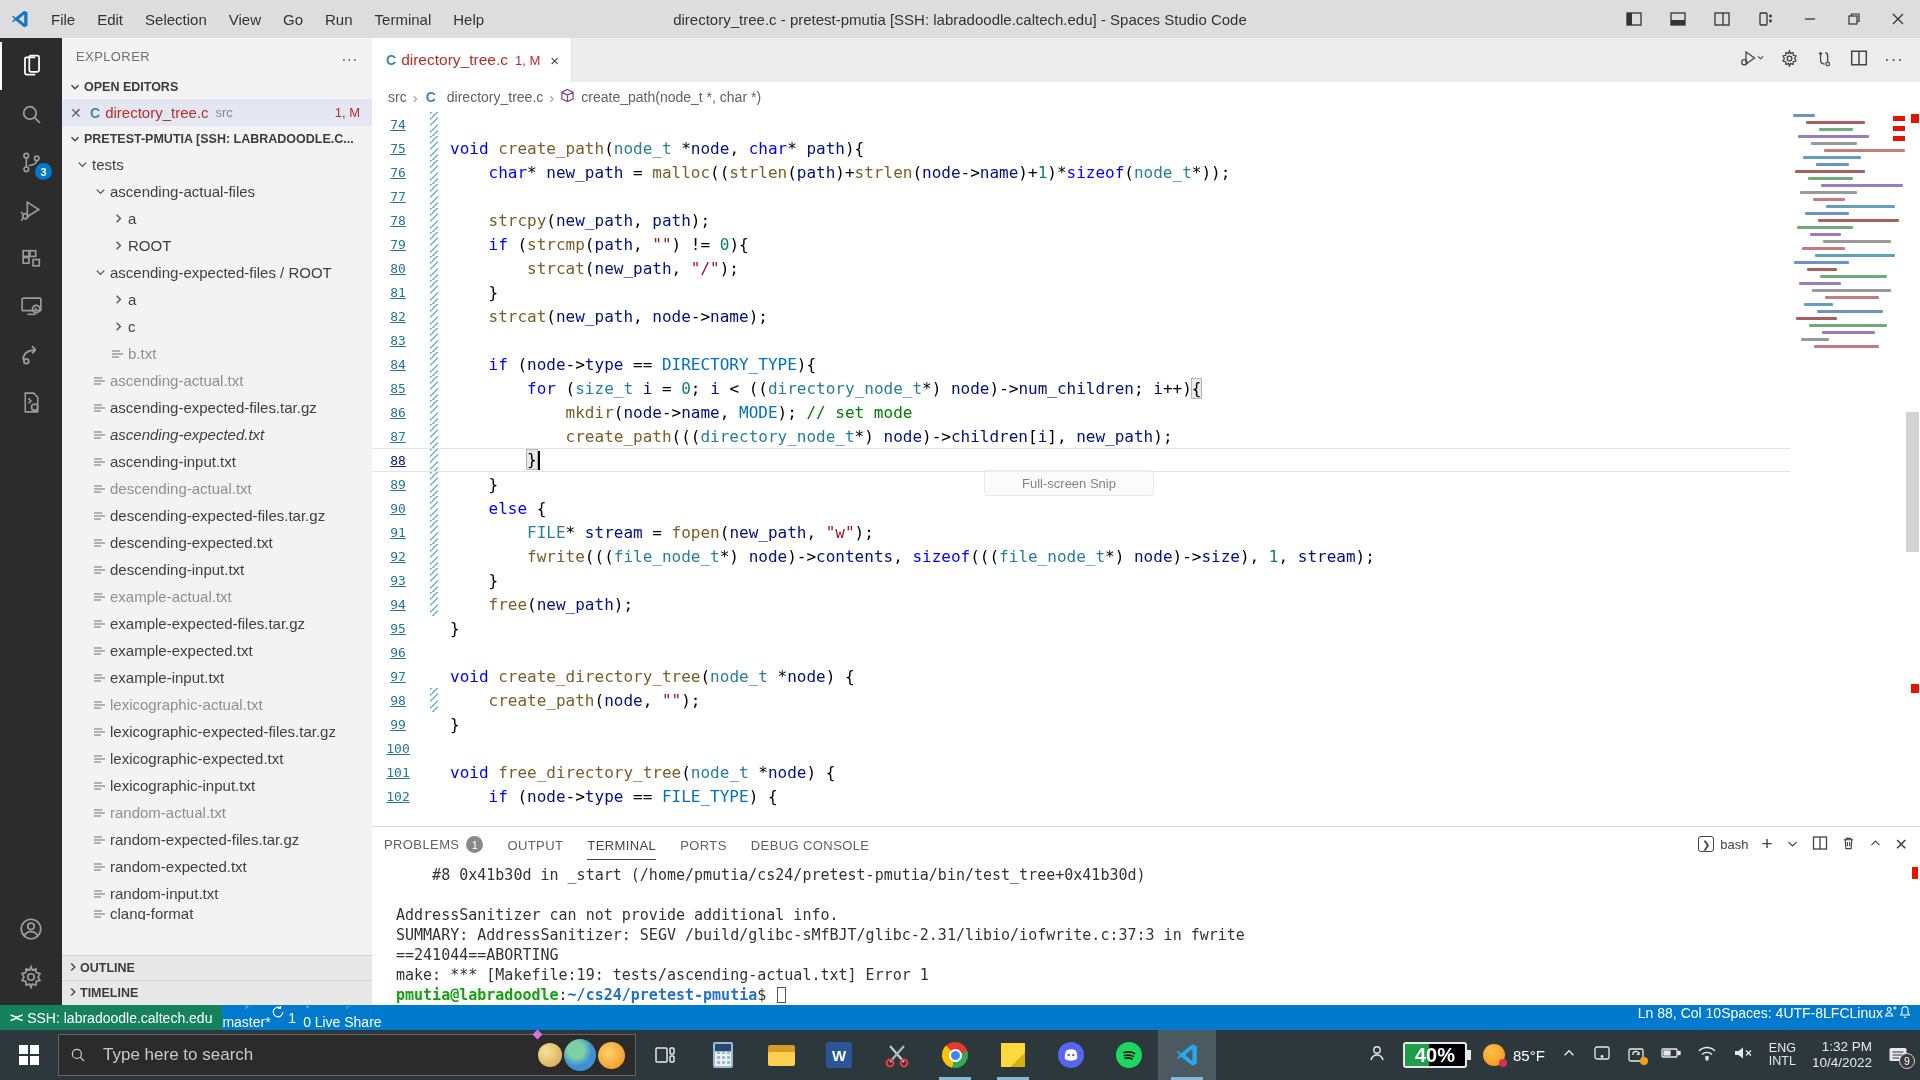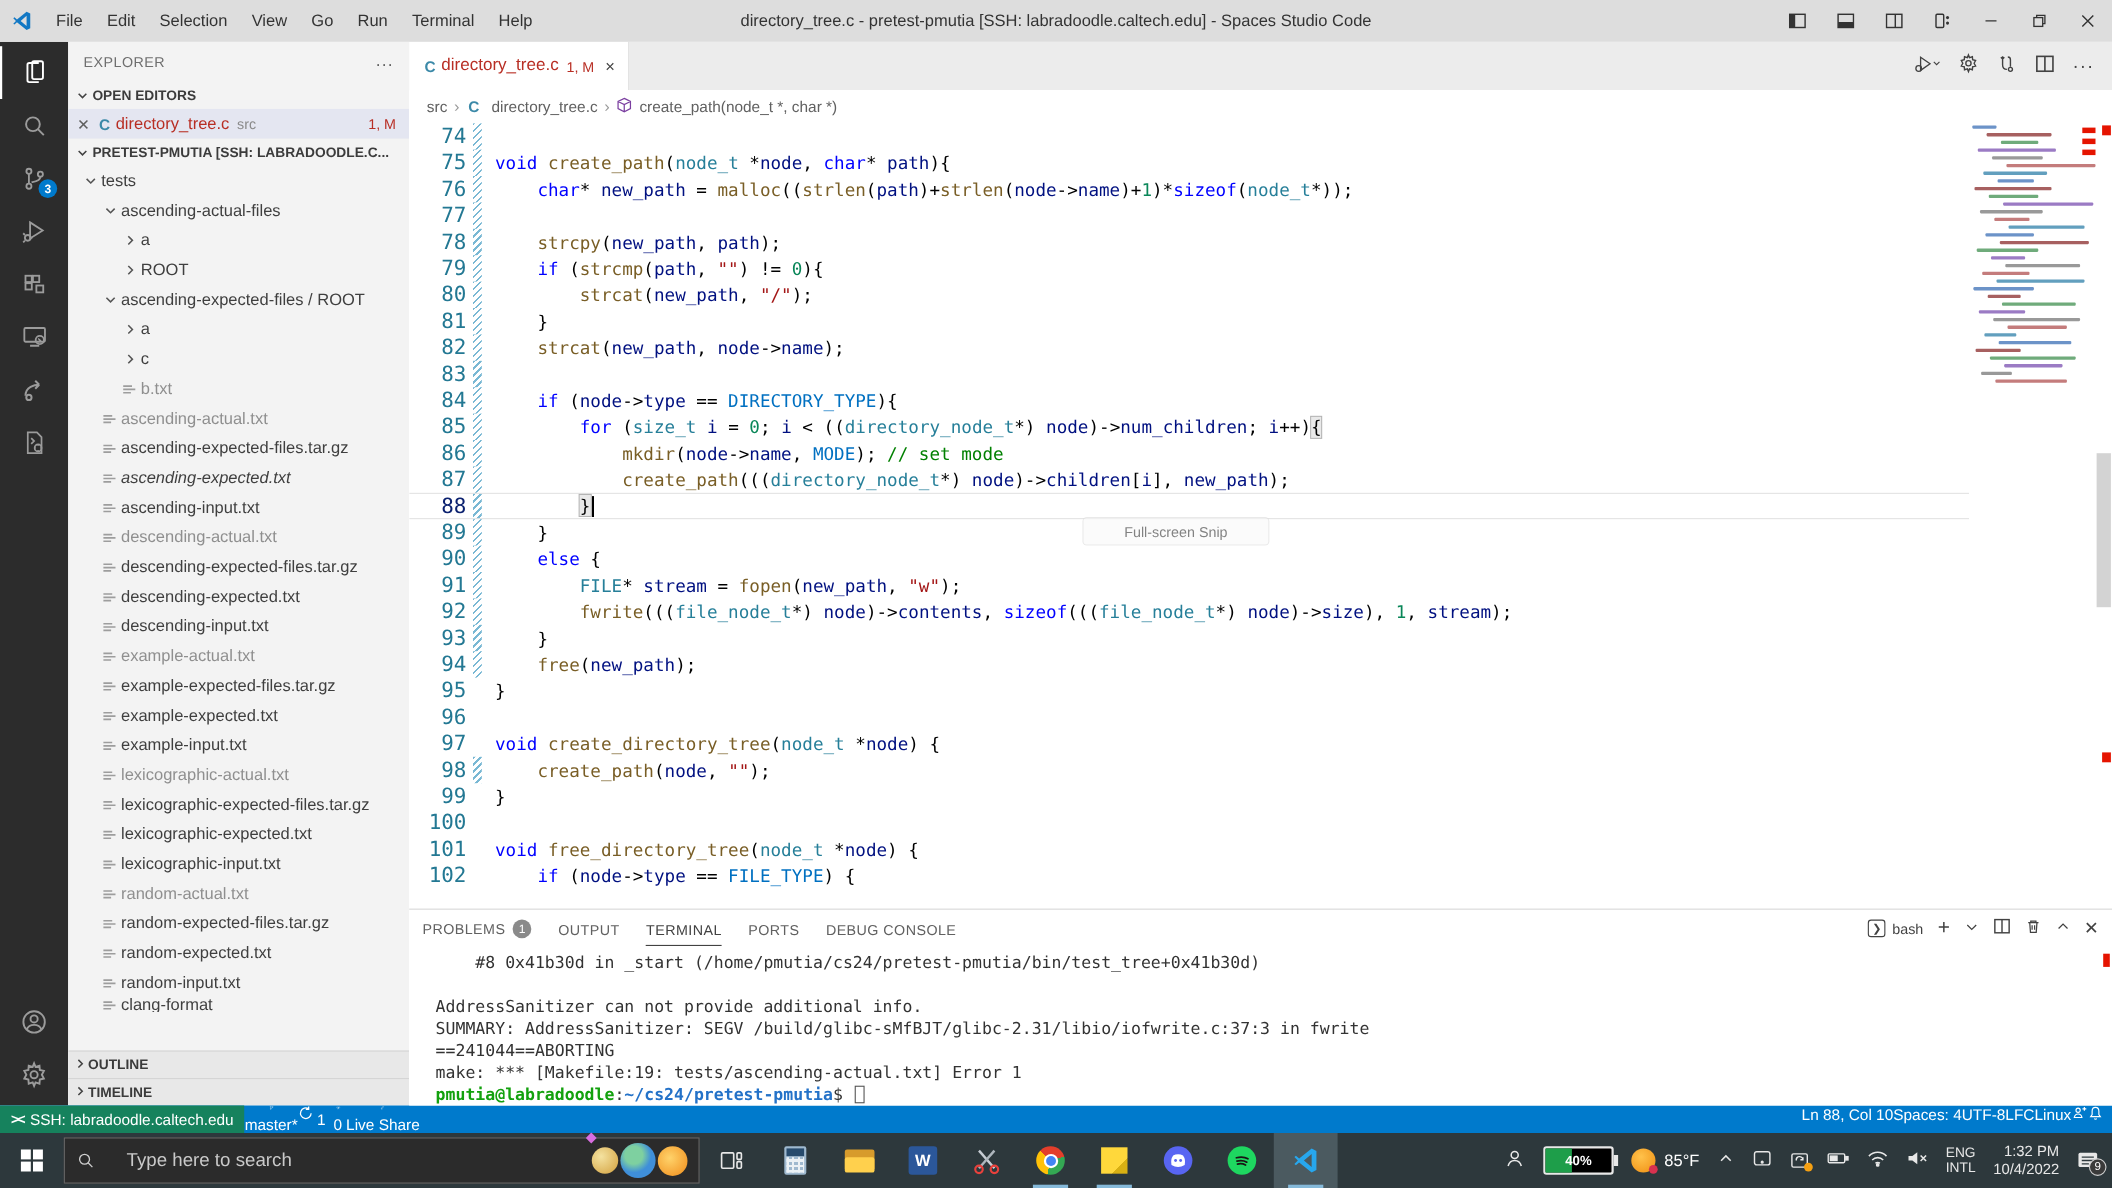--- a/index.html
+++ b/index.html
@@ -52,21 +52,21 @@
   .tab-badge { color:#b82e24; font-size:13px; margin-right:10px; }
   .tab-close { color:#424242; font-size:15px; }
   .editor-actions { margin-left:auto; display:flex; align-items:center; gap:16px; padding-right:16px; color:#424242; }
   .breadcrumb { height:30px; background:#fff; display:flex; align-items:center; padding-left:16px; font-size:14px; color:#616161; gap:6px; flex:0 0 auto; }
   .bc-sep { color:#9a9a9a; font-size:15px; }
 
   .editor { flex:1 1 auto; position:relative; overflow:hidden; background:#fff; font-family:"DejaVu Sans Mono", monospace; font-size:16px; }
   #code { position:absolute; inset:0 130px 0 0; }
   .code-line { height:24px; display:flex; align-items:center; white-space:pre; position:relative; }
   .code-line.current { border-top:1px solid #e3e3e3; border-bottom:1px solid #e3e3e3; }
-  .ln { width:52px; text-align:right; color:#237893; font-size:19px; flex:0 0 auto; }
+  .ln { width:52px; text-align:center; color:#237893; font-size:13px; flex:0 0 auto;text-decoration:underline; }
   .code-line.current .ln { color:#0b216f; }
   .mod { width:8px; height:100%; margin-left:6px; flex:0 0 auto; }
   .mod.on { background:repeating-linear-gradient(135deg,#79b8d4 0 1.5px,transparent 1.5px 4.5px); }
   .ctext { margin-left:12px; }
   .tk-k{color:#0000ff}.tk-t{color:#267f99}.tk-f{color:#795e26}.tk-v{color:#001080}
   .tk-s{color:#a31515}.tk-n{color:#098658}.tk-c{color:#008000}.tk-o{color:#000}
   .tk-C{color:#0070c1}
   .tk-B{color:#000; background:#e9e9e9; outline:1px solid #b4b4b4;}
   .cursor { display:inline-block; width:2px; height:19px; background:#000; vertical-align:middle; margin-left:1px; }
 
@@ -98,34 +98,34 @@
   
   .statusbar { height:25px; background:#007acc; display:flex; align-items:center; color:#fff; font-size:14px; flex:0 0 auto; }
   .st-remote { background:#16825d; height:100%; display:flex; align-items:center; padding:0 10px; gap:6px; }
   .st-item { display:flex; align-items:center; gap:5px; padding:0 0; height:100%;flex-direction:column; }
   .st-right { margin-left:auto; display:flex; align-items:center; height:100%; padding-right:8px; }
   .remote-glyph { font-weight:bold; font-size:13px; letter-spacing:-2px; }
 
   
   .taskbar { height:50px; background:#2d383c; display:flex; align-items:center; color:#e8e8e8; flex:0 0 auto; }
   .tb-start { width:58px; height:50px; display:flex; align-items:center; justify-content:center; }
-  .searchbox { width:578px; height:42px; background:#2b2b2b; border:1px solid #666; display:flex; align-items:center; padding:0 10px; gap:28px; }
+  .searchbox { width:578px; height:42px; background:#2b2b2b; border:1px solid #666; display:flex; align-items:center; padding:0 10px; gap:16px; }
   .searchbox .ph { color:#c9c9c9; font-size:17px; flex:1; }
   .doodle { display:flex; align-items:center; gap:2px; position:relative; }
   .dd-moon { width:24px; height:24px; border-radius:50%; background:radial-gradient(circle at 35% 35%, #f4e2a0, #d3a13e); }
   .dd-earth { width:32px; height:32px; border-radius:50%; background:radial-gradient(circle at 38% 35%, #7ed0a0 0 28%, #3f8fd9 55%); }
   .dd-sun { width:27px; height:27px; border-radius:50%; background:radial-gradient(circle at 40% 40%, #ffd36b, #f08c1a); }
   .dd-star { position:absolute; top:-8px; left:-4px; width:7px; height:7px; background:#d86ee0; transform:rotate(45deg); }
   .tb-app { width:58px; height:50px; display:flex; align-items:center; justify-content:center; position:relative; }
   .tb-app.active::after { content:''; position:absolute; bottom:0; left:13px; right:13px; height:3px; background:#85b9d9; }
   .tb-app.focused { background:#4b5a60; }
   .tray { margin-left:auto; display:flex; align-items:center; gap:16px; padding-right:12px; }
   .batt-widget { width:64px; height:26px; background:#000; border:2px solid #e8e8e8; border-radius:3px; position:relative; display:flex; align-items:center; justify-content:center; }
   .batt-fill { position:absolute; left:0; top:0; bottom:0; width:40%; background:#1e9e4a; }
-  .batt-txt { position:relative; color:#fff; font-size:12px; font-weight:bold; }
+  .batt-txt { position:relative; color:#fff; font-size:20px; font-weight:bold; }
   .batt-nub { position:absolute; right:-6px; top:6px; width:4px; height:10px; background:#e8e8e8; }
   .weather { display:flex; align-items:center; gap:8px; font-size:15px; color:#fff; }
   .w-sun { width:22px; height:22px; border-radius:50%; background:radial-gradient(circle at 40% 35%, #ffc24b, #ef8e12); position:relative; }
   .w-sun::after { content:''; position:absolute; right:-2px; bottom:-1px; width:8px; height:8px; border-radius:50%; background:#d8314f; }
   .lang { font-size:12.5px; line-height:13px; text-align:center; }
   .clock { font-size:13.5px; line-height:16px; text-align:right; }
   .notif { position:relative; display:flex; }
   .notif-badge { position:absolute; right:-7px; bottom:-5px; width:16px; height:16px; border-radius:50%; background:#3a3a3a; border:1px solid #cfcfcf; color:#fff; font-size:10.5px; display:flex; align-items:center; justify-content:center; }
 
   

